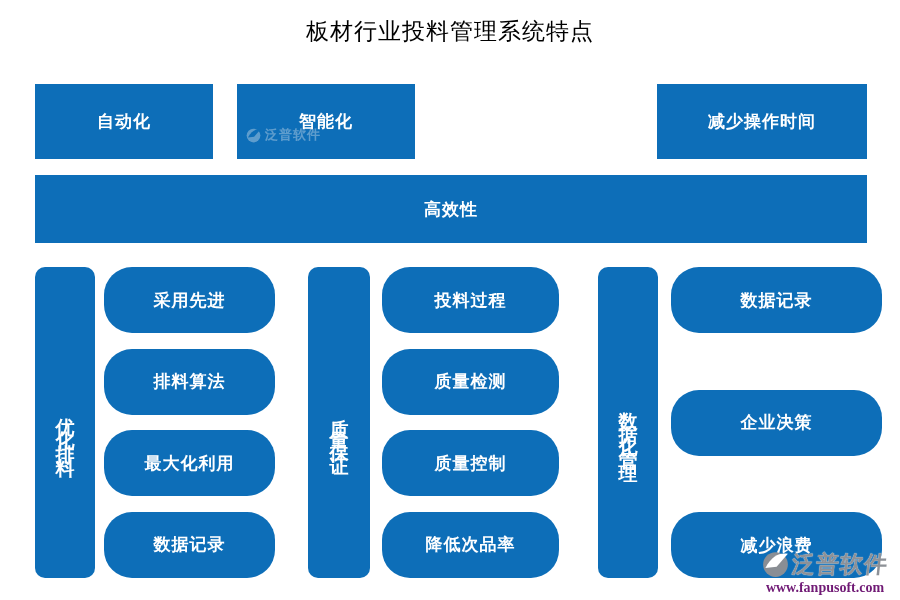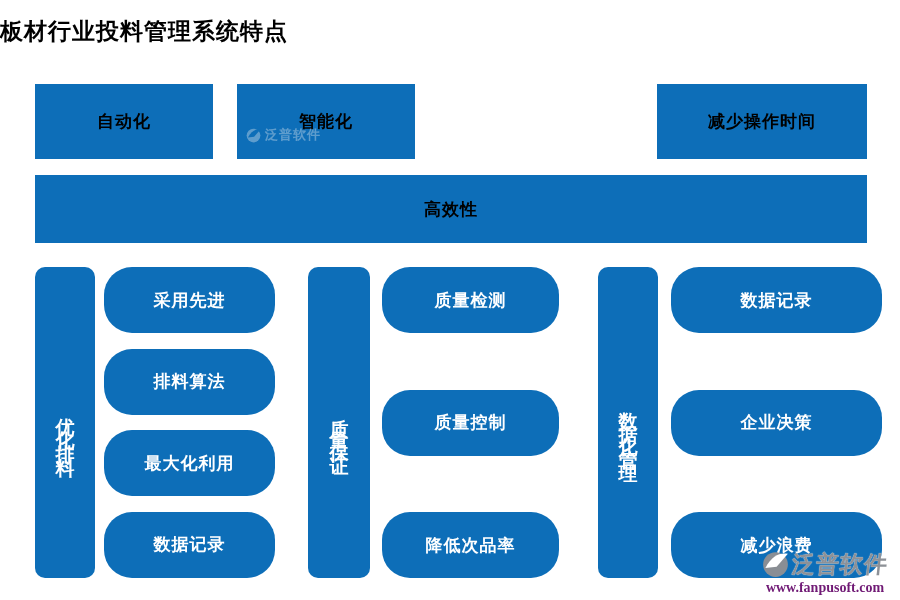--- a/index.html
+++ b/index.html
@@ -7,29 +7,29 @@
   html, body { margin: 0; padding: 0; }
   body {
     width: 900px; height: 600px;
     background: #ffffff;
     font-family: "Liberation Sans", sans-serif;
   }
   .stage { position: relative; width: 900px; height: 600px; overflow: hidden; background:#fff; }
 
   .title {
     position: absolute; top: 16px; left: 0; width: 100%;
-    margin: 0; text-align: left;
-    font-size: 23px; font-weight: bold; color: #000;
+    margin: 0; text-align: center;
+    font-size: 23px; font-weight: normal; color: #000;
     letter-spacing: 1px;
   }
 
   .box {
     position: absolute;
     background: var(--primary);
-    color: #000000; font-weight: bold; font-size: 17px;
+    color: #ffffff; font-weight: bold; font-size: 17px;
     display: flex; align-items: center; justify-content: center;
     letter-spacing: 1px;
     text-align: center;
   }
   .b1 { left: 35px;  top: 84px; width: 178px; height: 75px; }
   .b2 { left: 237px; top: 84px; width: 178px; height: 75px; }
   .b3 { left: 438px; top: 84px; width: 195px; height: 75px; }
   .b4 { left: 657px; top: 84px; width: 210px; height: 75px; }
   .banner { left: 35px; top: 175px; width: 832px; height: 68px; }
 
@@ -117,20 +117,21 @@
       <div class="item">采用先进</div>
       <div class="item">排料算法</div>
       <div class="item">最大化利用</div>
       <div class="item">数据记录</div>
     </div>
   </div>
 
   <div class="group g2">
     <div class="vert">质量保证</div>
     <div class="items">
+      <div class="item">投料过程</div>
       <div class="item">质量检测</div>
       <div class="item">质量控制</div>
       <div class="item">降低次品率</div>
     </div>
   </div>
 
   <div class="group g3">
     <div class="vert">数据化管理</div>
     <div class="items">
       <div class="item">数据记录</div>

